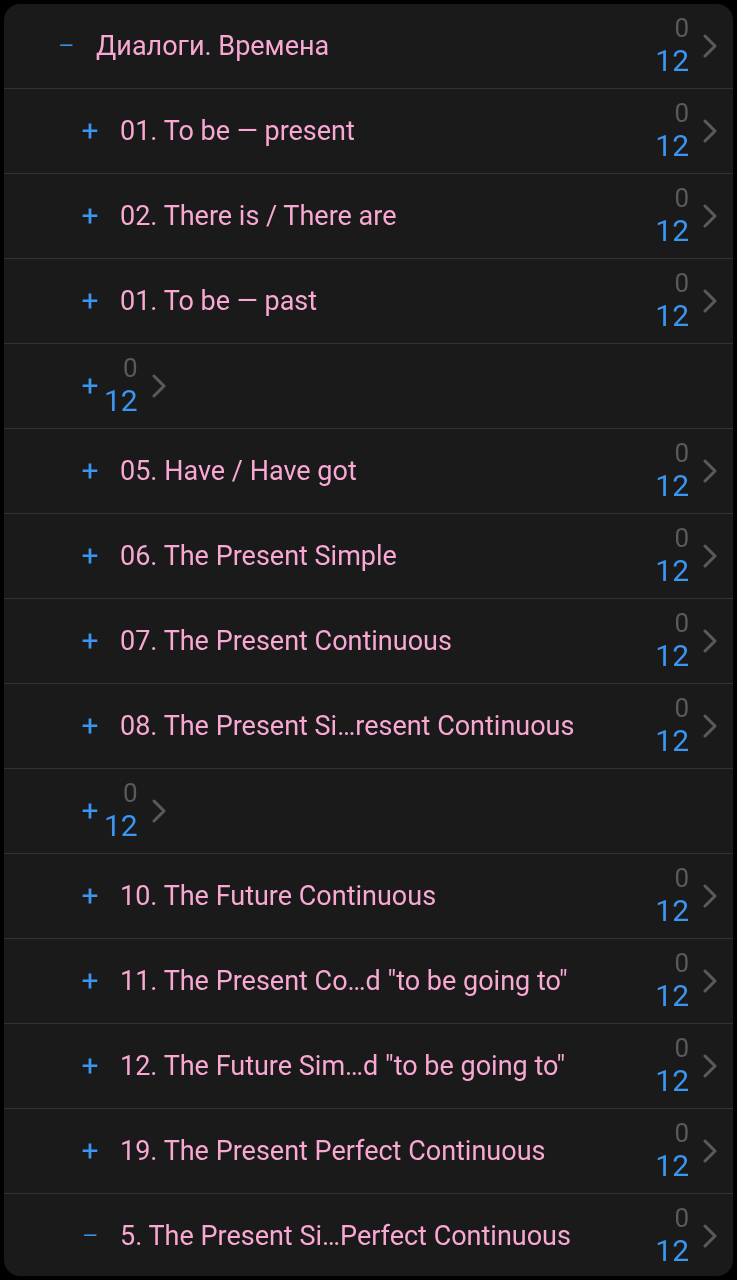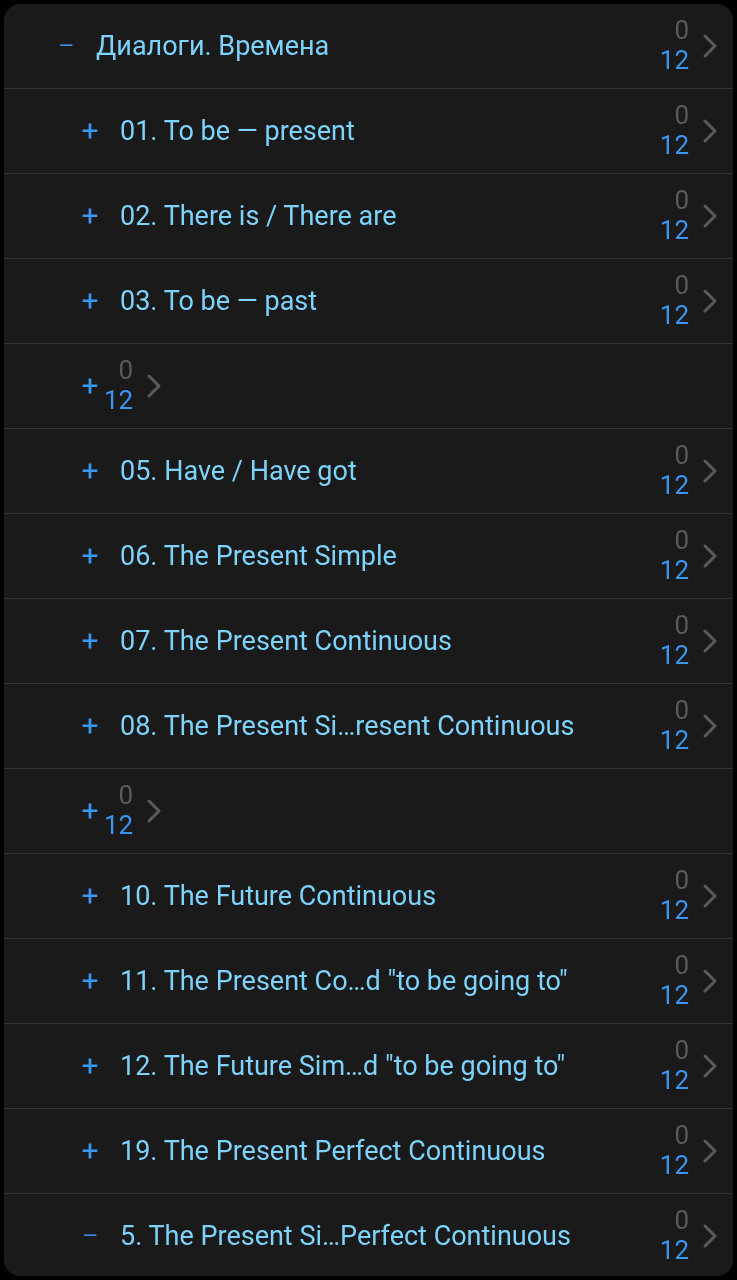--- a/index.html
+++ b/index.html
@@ -44,21 +44,21 @@
     .plus-icon, .minus-icon {
       color: #3a96f0;
       font-size: 30px;
       font-weight: 300;
       line-height: 1;
     }
     .plus-icon {
       font-weight: 400;
     }
     .label {
-      color: #7dd3fc;
+      color: #f9a8d4;
       font-size: 27px;
       font-weight: 400;
       margin-left: 16px;
       flex: 1;
       overflow: hidden;
       white-space: nowrap;
       text-overflow: ellipsis;
       padding-right: 8px;
     }
     .counts {
@@ -68,21 +68,21 @@
       margin-right: 14px;
       line-height: 1.15;
     }
     .count-top {
       color: #5a5a5a;
       font-size: 26px;
       font-weight: 400;
     }
     .count-bottom {
       color: #3a96f0;
-      font-size: 26px;
+      font-size: 30px;
       font-weight: 400;
     }
     .chevron {
       color: #5a5a5a;
       flex-shrink: 0;
     }
     .chevron svg {
       display: block;
     }
   </style>
@@ -135,21 +135,21 @@
         <span class="chevron">
           <svg width="14" height="24" viewBox="0 0 14 24" fill="none">
             <path d="M2 2 L12 12 L2 22" stroke="currentColor" stroke-width="3" stroke-linecap="round" stroke-linejoin="round"></path>
           </svg>
         </span>
       </div>
       <div class="row child">
         <span class="icon-slot">
           <span class="plus-icon">+</span>
         </span>
-        <span class="label">03. To be — past</span>
+        <span class="label">01. To be — past</span>
         <span class="counts">
           <span class="count-top">0</span>
           <span class="count-bottom">12</span>
         </span>
         <span class="chevron">
           <svg width="14" height="24" viewBox="0 0 14 24" fill="none">
             <path d="M2 2 L12 12 L2 22" stroke="currentColor" stroke-width="3" stroke-linecap="round" stroke-linejoin="round"></path>
           </svg>
         </span>
       </div>

